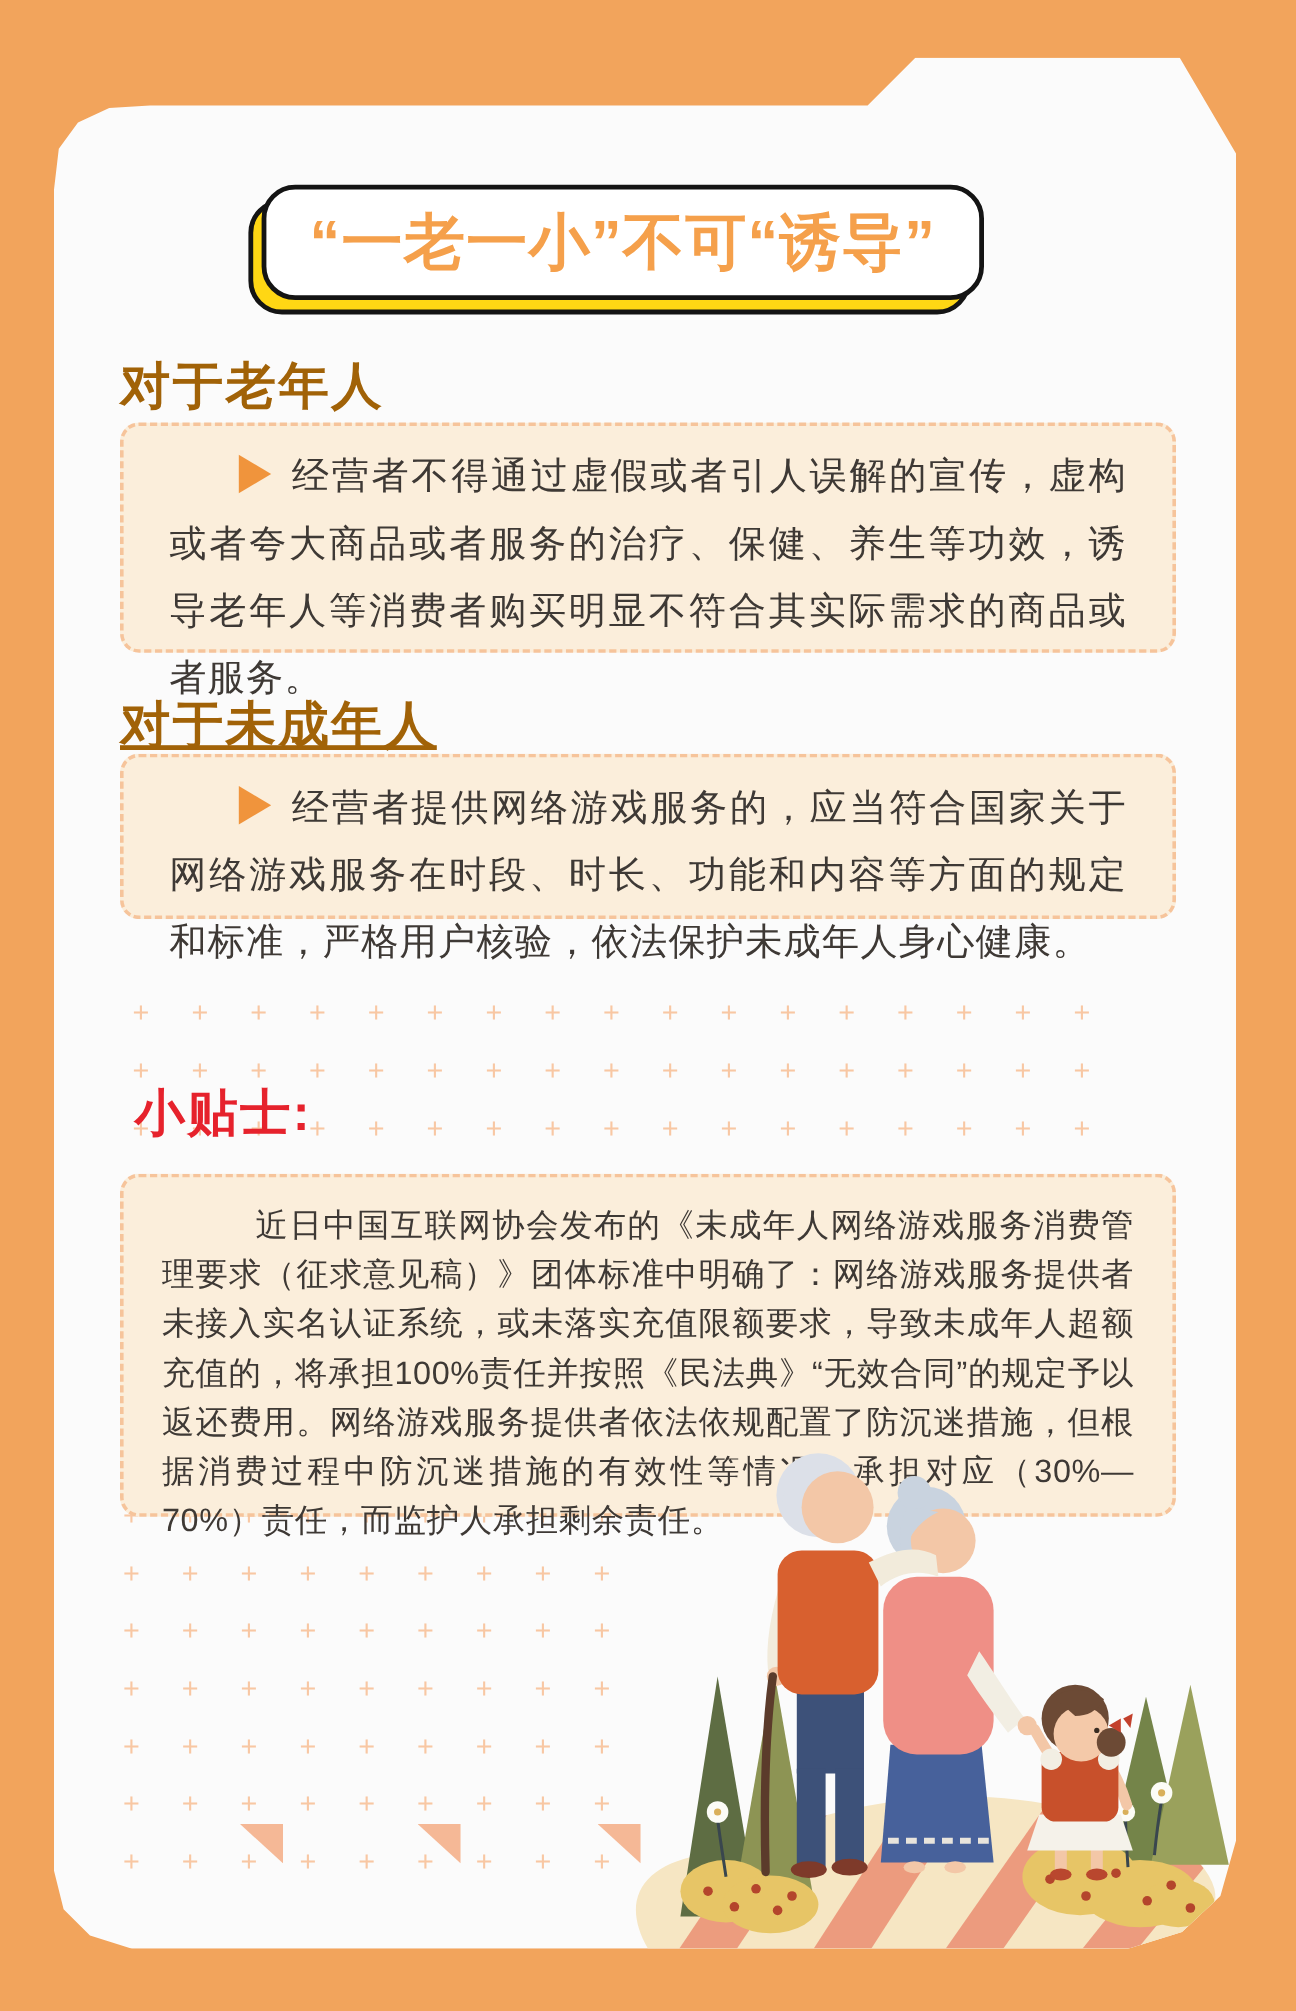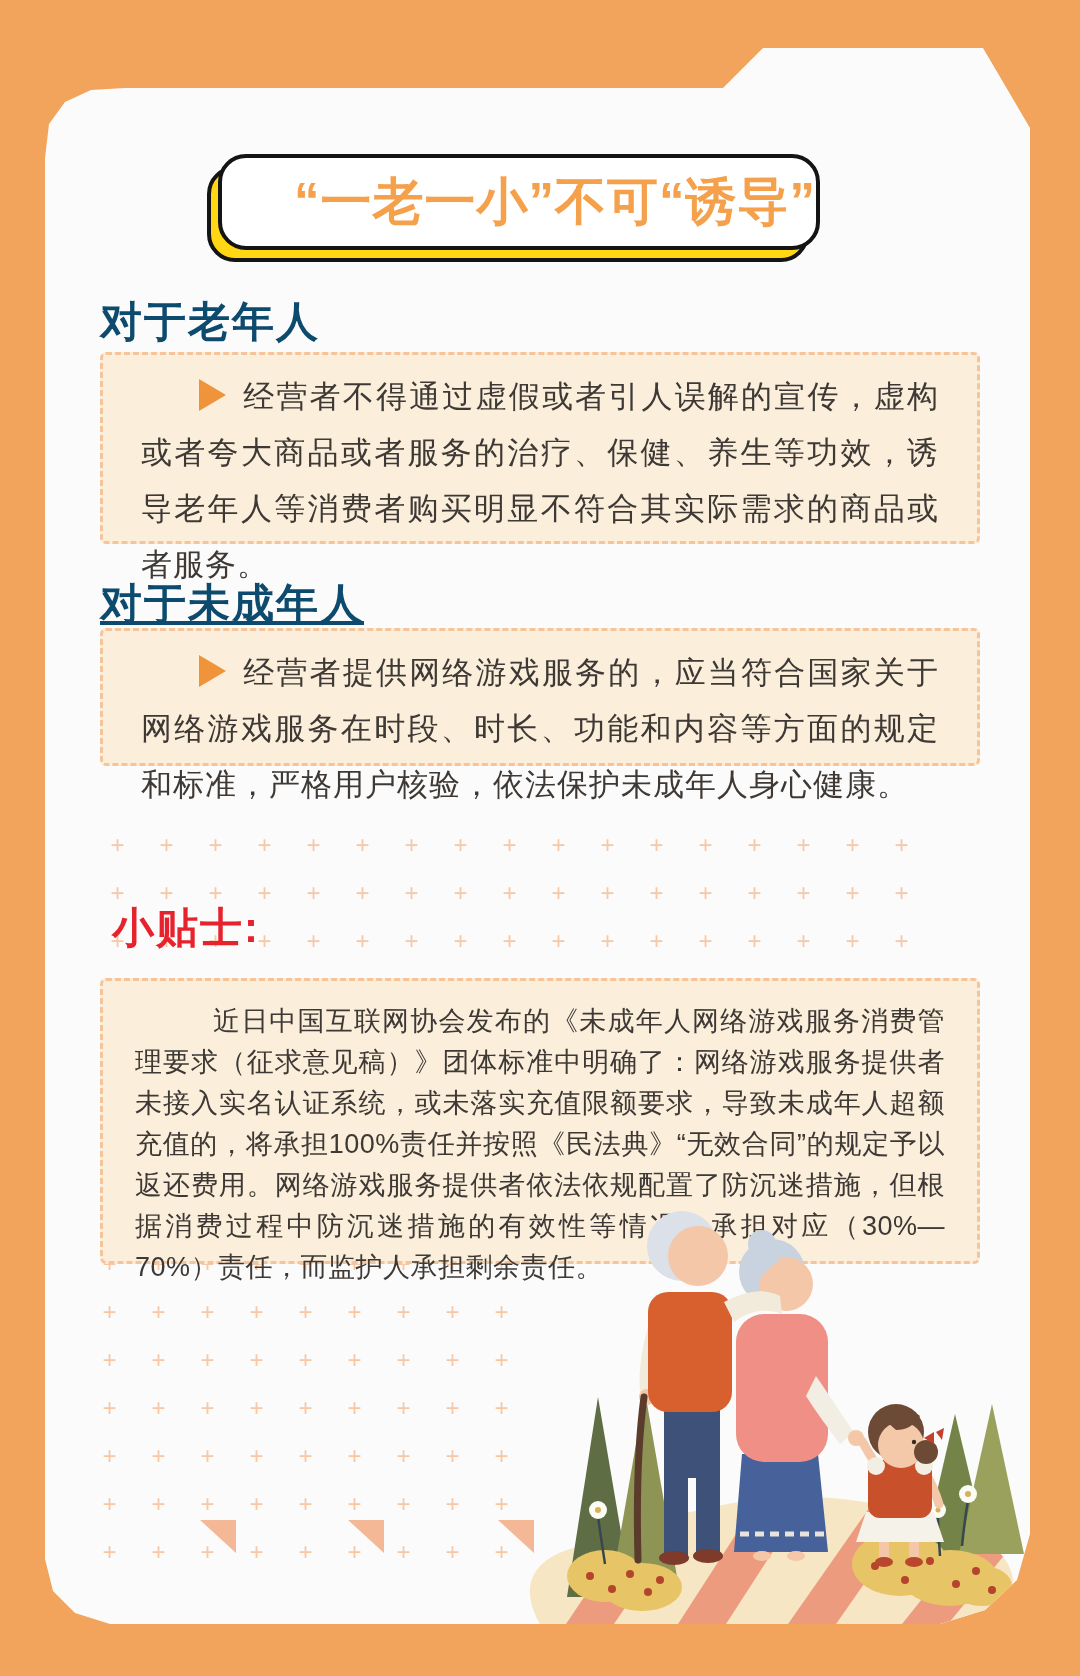--- a/index.html
+++ b/index.html
@@ -9,25 +9,25 @@
   .panel{
     position:absolute;left:45px;top:48px;width:985px;height:1576px;background:#FBFBFB;
     clip-path:polygon(80px 40px,678px 40px,718px 0px,938px 0px,985px 80px,
       985px 1486px,972px 1532px,940px 1562px,895px 1576px,
       65px 1576px,30px 1565px,8px 1543px,0px 1511px,
       0px 110px,4px 76px,20px 54px,46px 42px);
   }
   
   .banner{position:absolute;left:173px;top:106px;width:602px;height:96px;z-index:3;}
   .banner .back{position:absolute;left:-11px;top:12px;width:100%;height:100%;background:#FFD714;border:4px solid #141414;border-radius:28px;box-sizing:border-box;}
-  .banner .front{position:absolute;left:0;top:0;width:100%;height:100%;background:#FFFFFF;border:4px solid #141414;border-radius:28px;box-sizing:border-box;display:flex;align-items:center;justify-content:flex-end;}
+  .banner .front{position:absolute;left:0;top:0;width:100%;height:100%;background:#FFFFFF;border:4px solid #141414;border-radius:28px;box-sizing:border-box;display:flex;align-items:center;justify-content:center;}
   .banner .front .t{color:#F5A04B;font-size:51px;font-weight:bold;letter-spacing:1px;white-space:nowrap;}
-  .sec-h{position:absolute;left:55px;font-size:42px;font-weight:bold;color:#0c4a6e;letter-spacing:2px;z-index:2;}
+  .sec-h{position:absolute;left:55px;font-size:42px;font-weight:bold;color:#a16207;letter-spacing:2px;z-index:2;}
   .sec-h.red{color:#E6222C;margin-left:12px;}
-  .dash-box{position:absolute;left:55px;width:880px;background:#FBEEDB;border:3px dashed #F6C49B;border-radius:6px;box-sizing:border-box;z-index:1;}
+  .dash-box{position:absolute;left:55px;width:880px;background:#FBEEDB;border:3px dashed #F6C49B;border-radius:16px;box-sizing:border-box;z-index:1;}
   .dash-box p{margin:0;color:#3E3935;text-align:justify;}
   .box-lg{padding:14px 38px 10px 38px;}
   .box-lg p{font-size:31px;line-height:56px;text-indent:58px;letter-spacing:1px;}
   .box-sm{padding:20px 32px 14px 32px;}
   .box-sm p{font-size:27px;line-height:41px;text-indent:78px;letter-spacing:0.5px;}
   .arrow{display:inline-block;width:0;height:0;border-left:27px solid #F0943C;border-top:16px solid transparent;border-bottom:16px solid transparent;vertical-align:-4px;margin-right:16px;}
   
   .plus-grid{position:absolute;display:grid;grid-template-columns:repeat(auto-fill,49px);grid-auto-rows:48px;z-index:0;}
   .plus-grid span{display:flex;align-items:center;justify-content:center;color:#F8C7A3;font-size:24px;line-height:1;}
   

